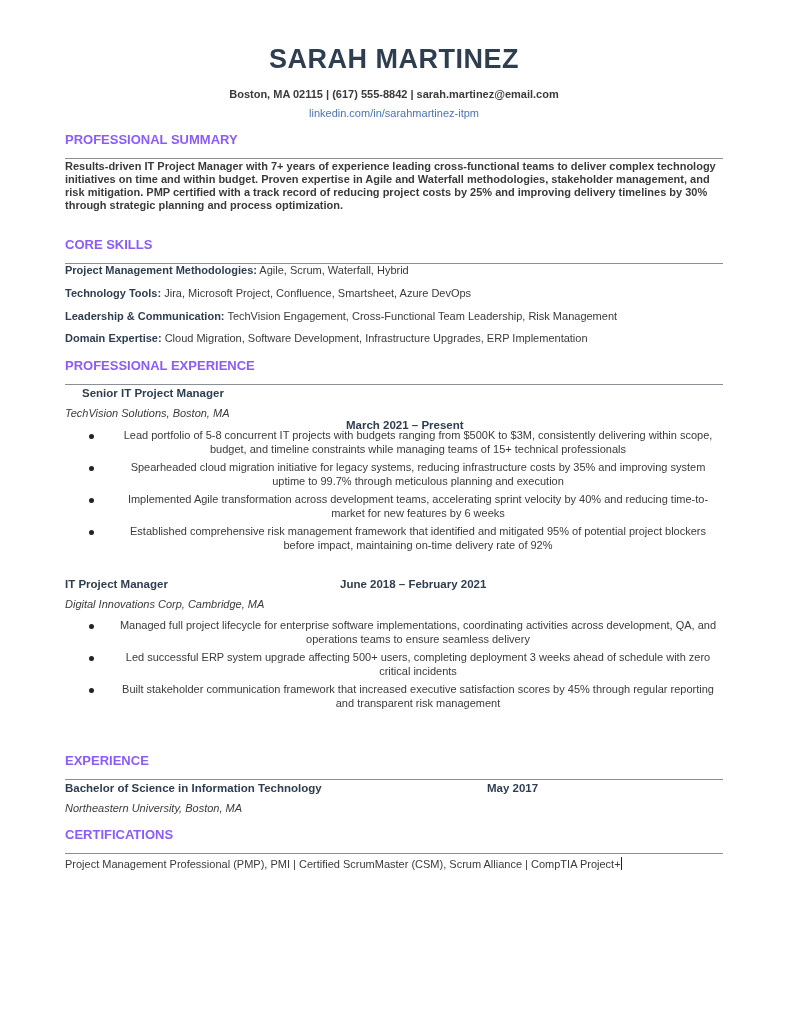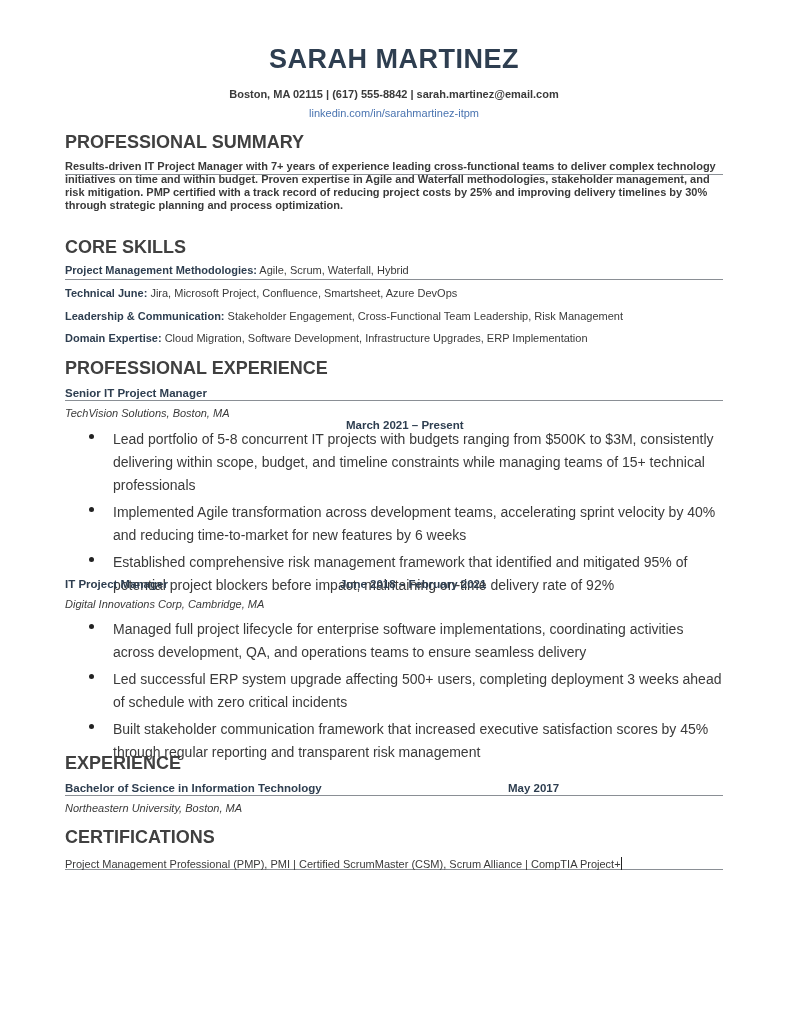--- a/index.html
+++ b/index.html
@@ -49,24 +49,24 @@
     width: 658px;
     text-align: center;
     font-size: 11px;
     color: #4a74b0;
     text-decoration: none;
   }
   .section-head {
     position: absolute;
     left: 0;
     width: 658px;
-    font-size: 18px;
+    font-size: 13px;
     font-weight: bold;
-    color: #404040;
-    padding-bottom: 21px;
+    color: #8b5cf6;
+    padding-bottom: 11px;
     border-bottom: 1.5px solid #8a8f95;
   }
   .para {
     position: absolute;
     left: 0;
     width: 658px;
     font-size: 11px;
     line-height: 13px;
     color: #3a3a3a;
     font-weight: bold;
@@ -103,24 +103,25 @@
     position: absolute;
     left: 20px;
     width: 638px;
     margin: 0;
     padding: 0;
     list-style: none;
   }
   .bullets li {
     position: relative;
     padding-left: 28px;
-    font-size: 14px;
-    line-height: 23px;
+    font-size: 11px;
+    line-height: 14px;
     margin-bottom: 4px;
     color: #3a3a3a;
+    text-align: center;
   }
   .bullets li .dot {
     position: absolute;
     left: 4px;
     top: 6px;
     width: 5px;
     height: 5px;
     border-radius: 50%;
     background: #222;
   }
@@ -139,45 +140,46 @@
 
   <div class="name">SARAH MARTINEZ</div>
   <div class="contact">Boston, MA 02115 | (617) 555-8842 | sarah.martinez@email.com</div>
   <a class="linkedin">linkedin.com/in/sarahmartinez-itpm</a>
 
   <div class="section-head" style="top:132px;">PROFESSIONAL SUMMARY</div>
   <div class="para" style="top:160px;">Results-driven IT Project Manager with 7+ years of experience leading cross-functional teams to deliver complex technology initiatives on time and within budget. Proven expertise in Agile and Waterfall methodologies, stakeholder management, and risk mitigation. PMP certified with a track record of reducing project costs by 25% and improving delivery timelines by 30% through strategic planning and process optimization.</div>
 
   <div class="section-head" style="top:237px;">CORE SKILLS</div>
   <div class="skill" style="top:264px;"><b>Project Management Methodologies:</b><span> Agile, Scrum, Waterfall, Hybrid</span></div>
-  <div class="skill" style="top:287px;"><b>Technical June:</b><span> Jira, Microsoft Project, Confluence, Smartsheet, Azure DevOps</span></div>
-  <div class="skill" style="top:310px;"><b>Leadership &amp; Communication:</b><span> Stakeholder Engagement, Cross-Functional Team Leadership, Risk Management</span></div>
+  <div class="skill" style="top:287px;"><b>Technology Tools:</b><span> Jira, Microsoft Project, Confluence, Smartsheet, Azure DevOps</span></div>
+  <div class="skill" style="top:310px;"><b>Leadership &amp; Communication:</b><span> TechVision Engagement, Cross-Functional Team Leadership, Risk Management</span></div>
   <div class="skill" style="top:332px;"><b>Domain Expertise:</b><span> Cloud Migration, Software Development, Infrastructure Upgrades, ERP Implementation</span></div>
 
   <div class="section-head" style="top:358px;">PROFESSIONAL EXPERIENCE</div>
 
-  <div class="job-title" style="top:387px;">Senior IT Project Manager</div>
+  <div class="job-title" style="top:387px;margin-left:17px;">Senior IT Project Manager</div>
   <div class="job-date" style="top:387px; left:281px;margin-top:32px;">March 2021 – Present</div>
   <div class="company" style="top:407px;">TechVision Solutions, Boston, MA</div>
   <ul class="bullets" style="top:428px;">
     <li><span class="dot"></span><span>Lead portfolio of 5-8 concurrent IT projects with budgets ranging from $500K to $3M, consistently delivering within scope, budget, and timeline constraints while managing teams of 15+ technical professionals</span></li>
+    <li><span class="dot"></span><span>Spearheaded cloud migration initiative for legacy systems, reducing infrastructure costs by 35% and improving system uptime to 99.7% through meticulous planning and execution</span></li>
     <li><span class="dot"></span><span>Implemented Agile transformation across development teams, accelerating sprint velocity by 40% and reducing time-to-market for new features by 6 weeks</span></li>
     <li><span class="dot"></span><span>Established comprehensive risk management framework that identified and mitigated 95% of potential project blockers before impact, maintaining on-time delivery rate of 92%</span></li>
   </ul>
 
   <div class="job-title" style="top:578px;">IT Project Manager</div>
   <div class="job-date" style="top:578px; left:275px;">June 2018 – February 2021</div>
   <div class="company" style="top:598px;">Digital Innovations Corp, Cambridge, MA</div>
   <ul class="bullets" style="top:618px;">
     <li><span class="dot"></span><span>Managed full project lifecycle for enterprise software implementations, coordinating activities across development, QA, and operations teams to ensure seamless delivery</span></li>
     <li><span class="dot"></span><span>Led successful ERP system upgrade affecting 500+ users, completing deployment 3 weeks ahead of schedule with zero critical incidents</span></li>
     <li><span class="dot"></span><span>Built stakeholder communication framework that increased executive satisfaction scores by 45% through regular reporting and transparent risk management</span></li>
   </ul>
 
   <div class="section-head" style="top:753px;">EXPERIENCE</div>
   <div class="job-title" style="top:782px;">Bachelor of Science in Information Technology</div>
-  <div class="job-date" style="top:782px; left:422px;margin-left:21px;">May 2017</div>
+  <div class="job-date" style="top:782px; left:422px;">May 2017</div>
   <div class="company" style="top:802px;">Northeastern University, Boston, MA</div>
 
   <div class="section-head" style="top:827px;">CERTIFICATIONS</div>
   <div class="skill" style="top:857px;"><span>Project Management Professional (PMP), PMI | Certified ScrumMaster (CSM), Scrum Alliance | CompTIA Project+</span><span class="cursor"></span></div>
 
 </div>
 
 </body></html>

